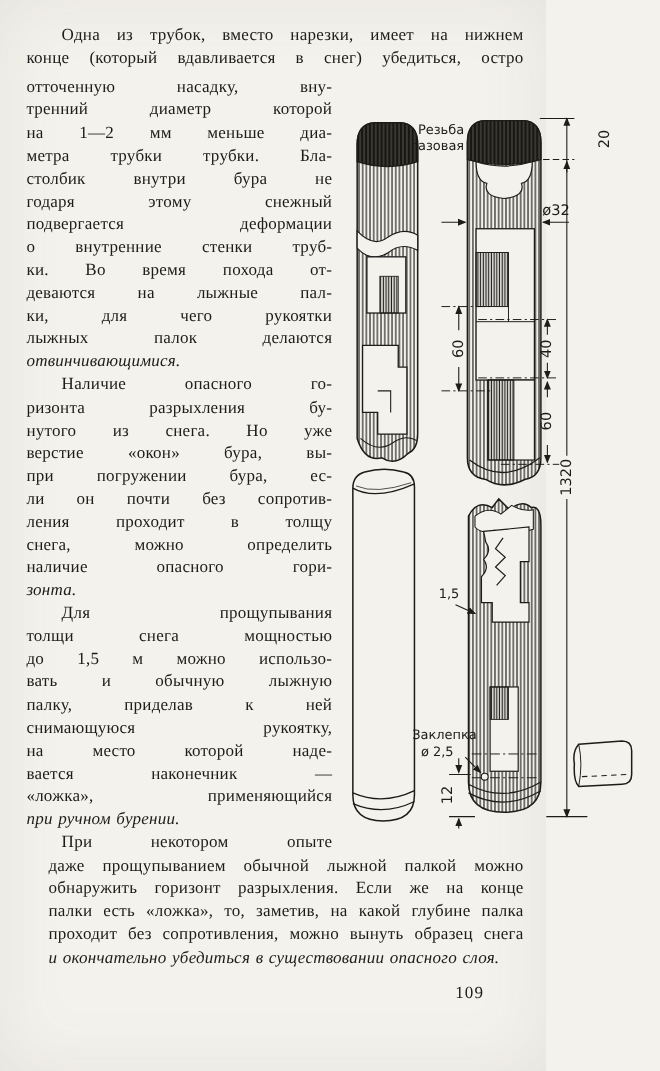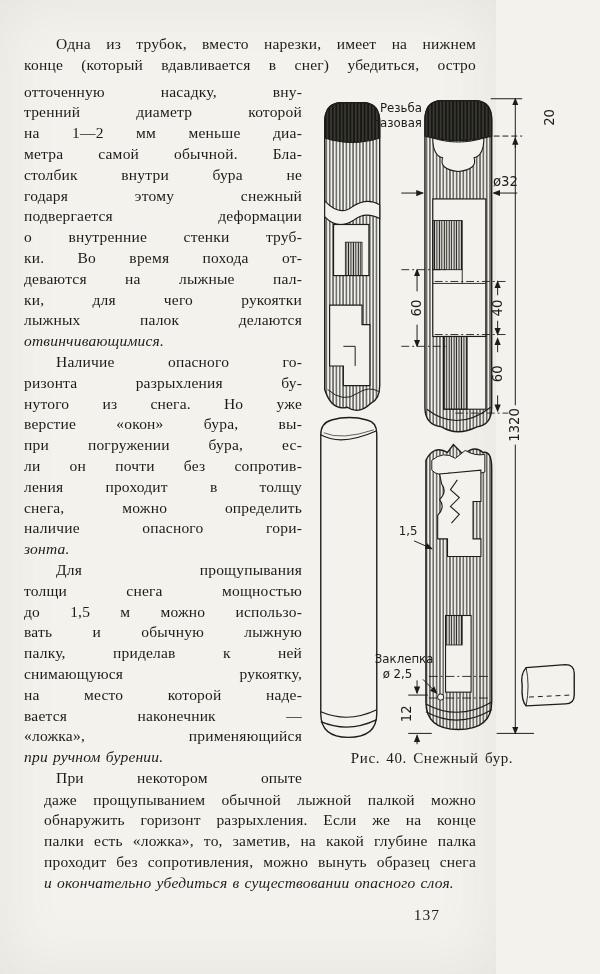--- a/index.html
+++ b/index.html
@@ -9,29 +9,29 @@
   html,body{margin:0;padding:0;}
   body{
     width:600px;height:974px;overflow:hidden;
     background:var(--paper);
     color:var(--ink);
     font-family:"Liberation Serif", serif;
   }
   .page{
     box-sizing:border-box;
     width:496px;height:974px;
-    padding:34px 20px 0 24px;
+    padding:22px 20px 0 24px;
     box-shadow:inset 0 0 60px rgba(120,110,90,0.10);
   }
   .lines{font-size:15.5px;line-height:20.8px;letter-spacing:0.2px;word-spacing:1px;}
   .line{text-align:justify;text-align-last:justify;}
   .line.end{text-align-last:left;font-style:italic;}
   .line.indent{text-indent:32px;}
   .top-block{margin-bottom:6px;}
-  .main-row{display:flex;}
+  .main-row{display:flex;align-items:center;}
   .col-text{width:278px;flex:none;}
   .col-fig{flex:1;padding-top:12px;}
   .col-fig svg{display:block;margin-left:6px;}
   .fig-caption{
     font-size:15px;letter-spacing:0.6px;word-spacing:2px;
     text-align:center;margin-top:4px;padding-right:26px;
   }
   .bottom-block{margin-top:1px;margin-left:20px;}
   .page-number{
     text-align:right;padding-right:36px;margin-top:12px;
@@ -52,21 +52,21 @@
   <div class="lines top-block">
       <div class="line indent">Одна из трубок, вместо нарезки, имеет на нижнем</div>
       <div class="line">конце (который вдавливается в снег) убедиться, остро</div>
     </div>
 
   <div class="main-row">
     <div class="lines col-text">
         <div class="line">отточенную насадку, вну-</div>
         <div class="line">тренний диаметр которой</div>
         <div class="line">на 1—2 мм меньше диа-</div>
-        <div class="line">метра самой обычной. Бла-</div>
+        <div class="line">метра трубки трубки. Бла-</div>
         <div class="line">столбик внутри бура не</div>
         <div class="line">годаря этому снежный</div>
         <div class="line">подвергается деформации</div>
         <div class="line">о внутренние стенки труб-</div>
         <div class="line">ки. Во время похода от-</div>
         <div class="line">деваются на лыжные пал-</div>
         <div class="line">ки, для чего рукоятки</div>
         <div class="line">лыжных палок делаются</div>
         <div class="line end">отвинчивающимися.</div>
         <div class="line indent">Наличие опасного го-</div>
@@ -197,26 +197,25 @@
           <text class="dimtxt" x="193" y="217" text-anchor="middle" transform="rotate(-90 193 217)" dominant-baseline="middle">40</text>
           <text class="dimtxt" x="193" y="284" text-anchor="middle" transform="rotate(-90 193 284)" dominant-baseline="middle">60</text>
           <text class="dimtxt" x="211" y="336" text-anchor="middle" transform="rotate(-90 211 336)" dominant-baseline="middle">1320</text>
           <text class="lbltxt" x="102" y="448" text-anchor="middle">1,5</text>
           <text class="lbltxt" x="68" y="578">Заклепка</text>
           <text class="lbltxt" x="76" y="594">ø 2,5</text>
           <text class="dimtxt" x="101" y="630" text-anchor="middle" transform="rotate(-90 101 630)" dominant-baseline="middle">12</text>
         </g>
       </svg>
 
-      <div class="fig-caption">Рис. 40. Снежный бур.</div>
     </div>
   </div>
 
   <div class="lines bottom-block">
       <div class="line">даже прощупыванием обычной лыжной палкой можно</div>
       <div class="line">обнаружить горизонт разрыхления. Если же на конце</div>
       <div class="line">палки есть «ложка», то, заметив, на какой глубине палка</div>
       <div class="line">проходит без сопротивления, можно вынуть образец снега</div>
       <div class="line end">и окончательно убедиться в существовании опасного слоя.</div>
     </div>
 
-  <div class="page-number">137</div>
+  <div class="page-number">109</div>
 </div>
 
 </body></html>

